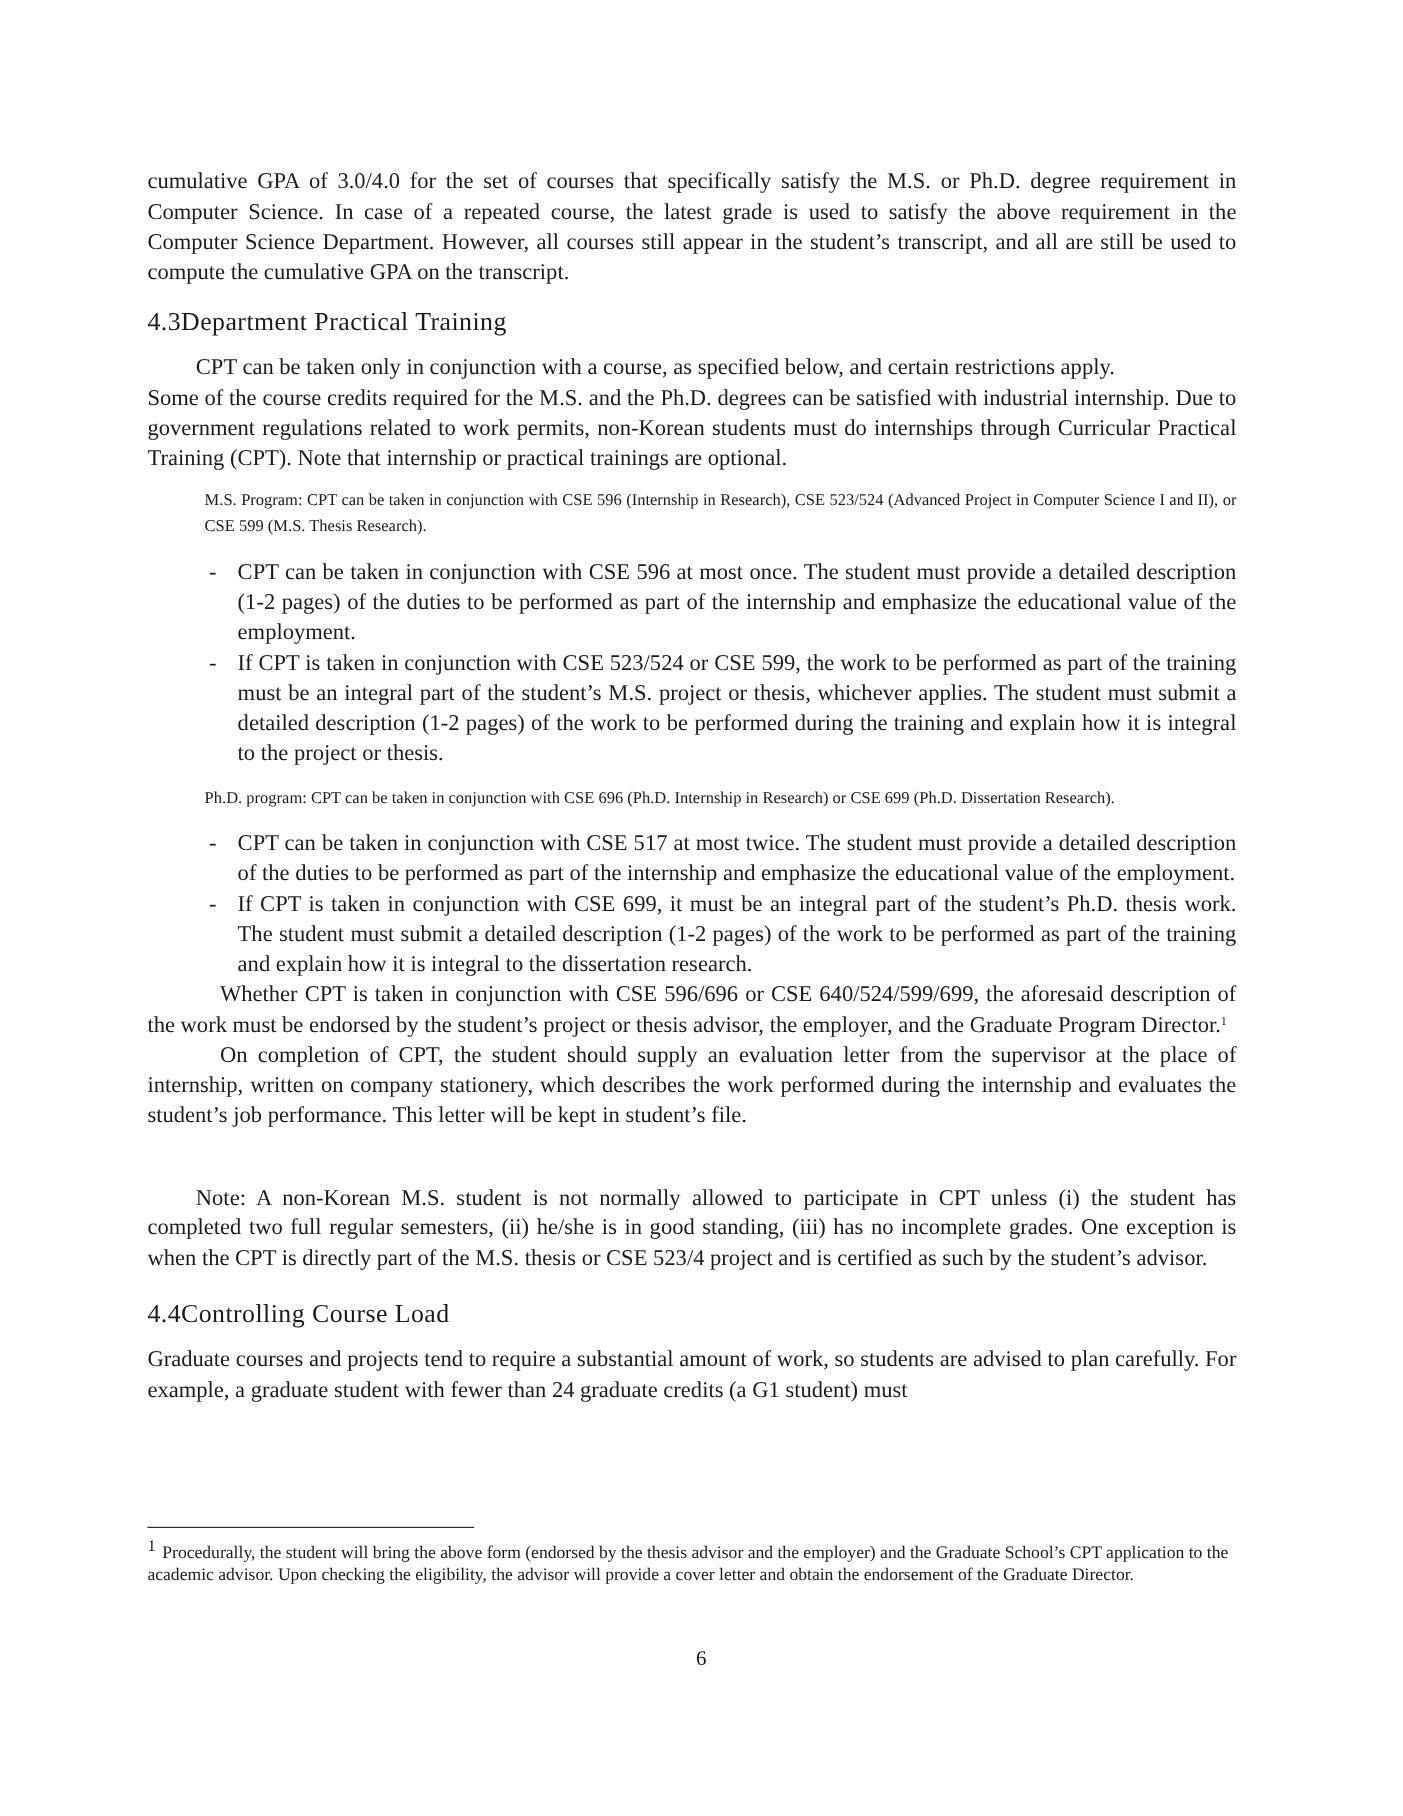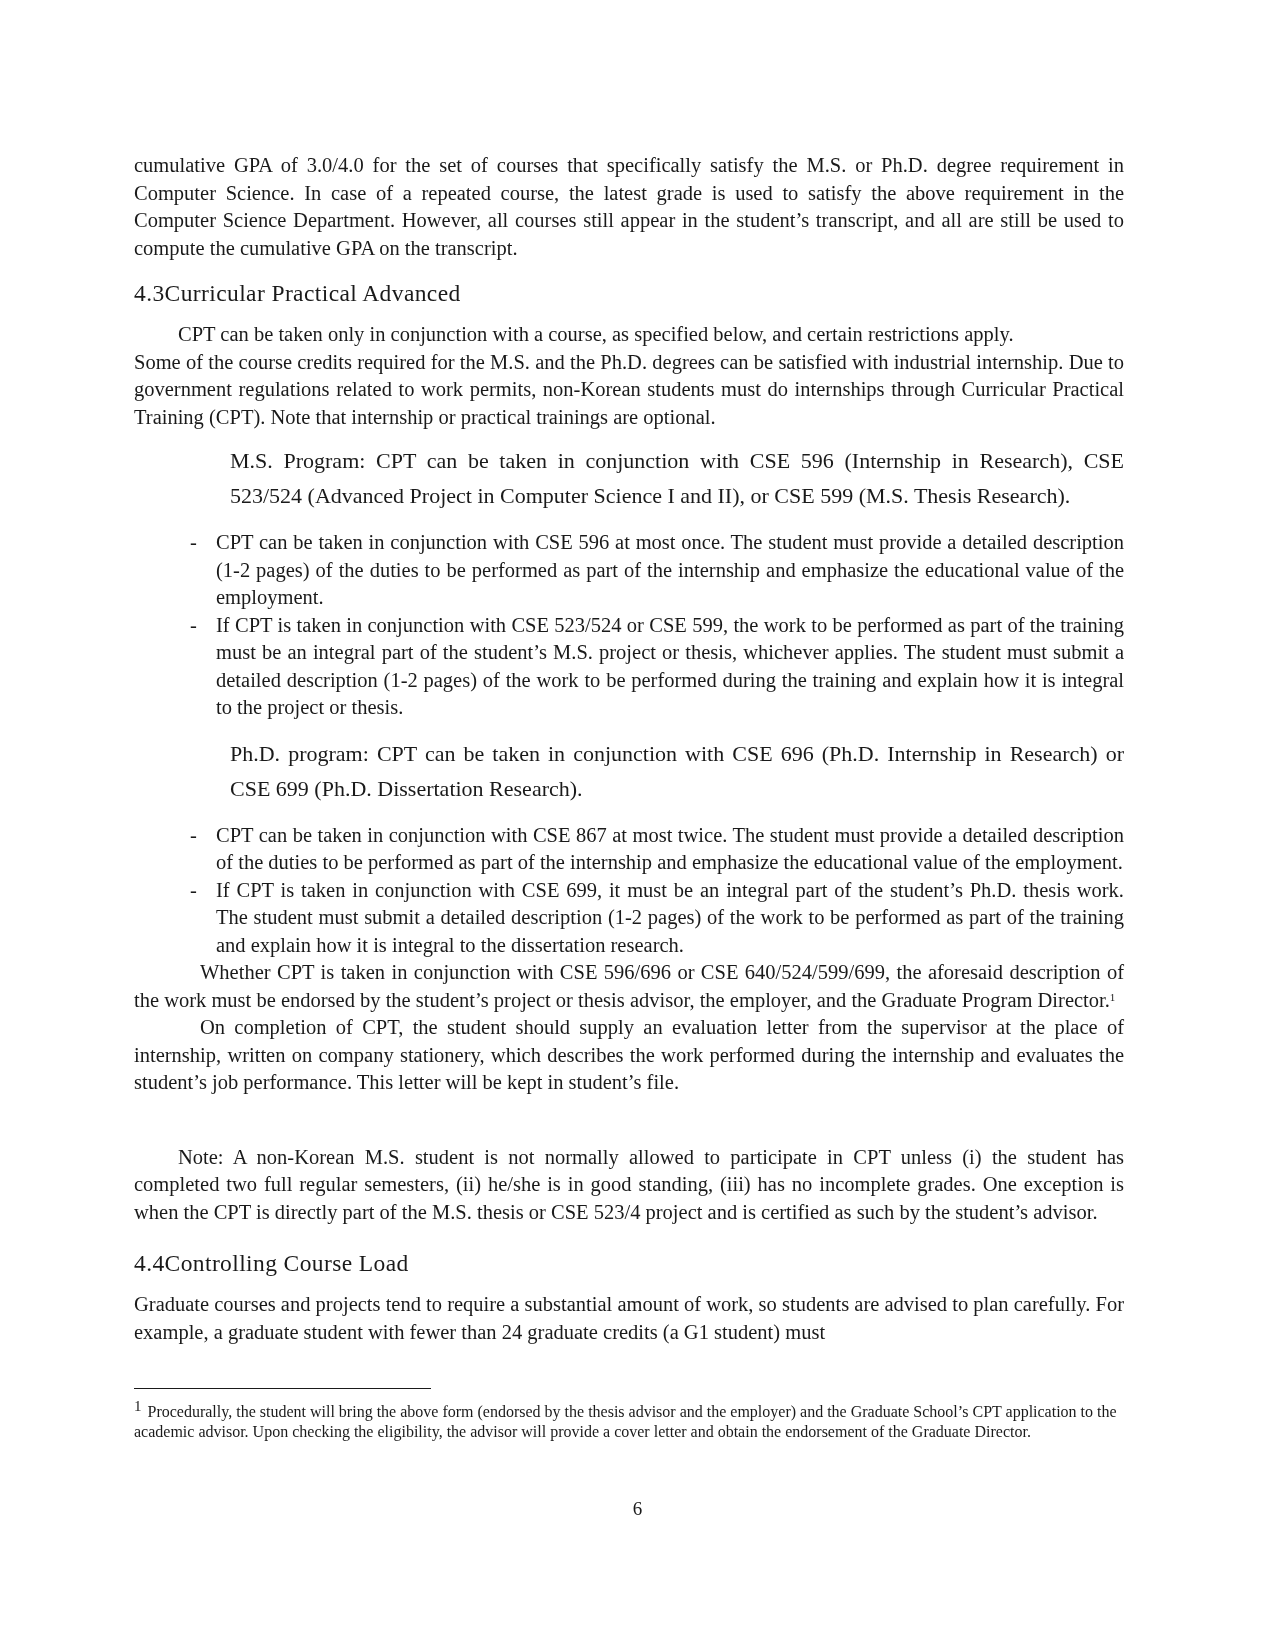--- a/index.html
+++ b/index.html
@@ -8,53 +8,53 @@
   .page { position: absolute; left: 134px; top: 152px; width: 990px; }
   .p { font-size: 20.5px; line-height: 27.5px; text-align: justify; margin: 0; }
   .indent { text-indent: 44px; }
   .indent2 { text-indent: 66px; }
   .indent3 { text-indent: 44px; margin-top: 47px; }
   h2 { font-family: "Liberation Serif", "DejaVu Serif", serif; font-weight: normal;
        font-size: 23.5px; margin: 0; letter-spacing: 0.4px; }
   h2 .num { }
   .sec43 { margin-top: 18px; margin-bottom: 14px; }
   .sec44 { margin-top: 24px; margin-bottom: 14px; }
-  .prog { margin: 12px 0 0 96px; font-size: 22px; line-height: 35px; text-align: justify; }
+  .prog { margin: 12px 0 0 52px; font-size: 15px; line-height: 24px; text-align: justify; }
   ul.dash { list-style: none; margin: 16px 0 0 0; padding: 0; }
   ul.dash li { position: relative; padding-left: 82px; font-size: 20.5px; line-height: 27.5px; text-align: justify; }
   ul.dash li .bullet { position: absolute; left: 56px; top: 0; }
   .gap-after { margin-bottom: 14px; }
   sup { font-size: 11px; vertical-align: top; position: relative; top: -3px; }
   .footnote-rule { position: absolute; left: 134px; top: 1388px; width: 297px; height: 0; border-top: 1.5px solid #1a1a1a; }
   .footnote { position: absolute; left: 134px; top: 1402px; width: 990px; font-size: 16px; line-height: 19px; }
   .footnote .mark { font-size: 15px; position: relative; top: -6px; margin-right: 2px; }
   .pagenum { position: absolute; left: 0; width: 1275px; top: 1498px; text-align: center; font-size: 19px; }
 </style>
 </head>
 <body>
 
 <div class="page">
   <p class="p">cumulative GPA of 3.0/4.0 for the set of courses that specifically satisfy the M.S. or Ph.D. degree requirement in Computer Science. In case of a repeated course, the latest grade is used to satisfy the above requirement in the Computer Science Department. However, all courses still appear in the student’s transcript, and all are still be used to compute the cumulative GPA on the transcript.</p>
 
   <h2 class="sec43">
-    <span class="num">4.3</span><span>Curricular Practical Advanced</span>
+    <span class="num">4.3</span><span>Department Practical Training</span>
   </h2>
 
   <p class="p indent">CPT can be taken only in conjunction with a course, as specified below, and certain restrictions apply.</p>
   <p class="p">Some of the course credits required for the M.S. and the Ph.D. degrees can be satisfied with industrial internship. Due to government regulations related to work permits, non-Korean students must do internships through Curricular Practical Training (CPT). Note that internship or practical trainings are optional.</p>
 
   <p class="prog">M.S. Program: CPT can be taken in conjunction with CSE 596 (Internship in Research), CSE 523/524 (Advanced Project in Computer Science I and II), or CSE 599 (M.S. Thesis Research).</p>
   <ul class="dash">
     <li><span class="bullet">-</span><span>CPT can be taken in conjunction with CSE 596 at most once. The student must provide a detailed description (1-2 pages) of the duties to be performed as part of the internship and emphasize the educational value of the employment.</span></li>
     <li><span class="bullet">-</span><span>If CPT is taken in conjunction with CSE 523/524 or CSE 599, the work to be performed as part of the training must be an integral part of the student’s M.S. project or thesis, whichever applies. The student must submit a detailed description (1-2 pages) of the work to be performed during the training and explain how it is integral to the project or thesis.</span></li>
   </ul>
 
   <p class="prog" style="margin-top:14px">Ph.D. program: CPT can be taken in conjunction with CSE 696 (Ph.D. Internship in Research) or CSE 699 (Ph.D. Dissertation Research).</p>
   <ul class="dash gap-after">
-    <li><span class="bullet">-</span><span>CPT can be taken in conjunction with CSE 867 at most twice. The student must provide a detailed description of the duties to be performed as part of the internship and emphasize the educational value of the employment.</span></li>
+    <li><span class="bullet">-</span><span>CPT can be taken in conjunction with CSE 517 at most twice. The student must provide a detailed description of the duties to be performed as part of the internship and emphasize the educational value of the employment.</span></li>
     <li><span class="bullet">-</span><span>If CPT is taken in conjunction with CSE 699, it must be an integral part of the student’s Ph.D. thesis work. The student must submit a detailed description (1-2 pages) of the work to be performed as part of the training and explain how it is integral to the dissertation research.</span></li>
   </ul>
 
   <p class="p indent2"><span>Whether CPT is taken in conjunction with CSE 596/696 or CSE 640/524/599/699, the aforesaid description of the work must be endorsed by the student’s project or thesis advisor, the employer, and the Graduate Program Director.</span><sup>1</sup></p>
   <p class="p indent2">On completion of CPT, the student should supply an evaluation letter from the supervisor at the place of internship, written on company stationery, which describes the work performed during the internship and evaluates the student’s job performance. This letter will be kept in student’s file.</p>
   <p class="p indent3">Note: A non-Korean M.S. student is not normally allowed to participate in CPT unless (i) the student has completed two full regular semesters, (ii) he/she is in good standing, (iii) has no incomplete grades. One exception is when the CPT is directly part of the M.S. thesis or CSE 523/4 project and is certified as such by the student’s advisor.</p>
 
   <h2 class="sec44">
     <span class="num">4.4</span><span>Controlling Course Load</span>
   </h2>

